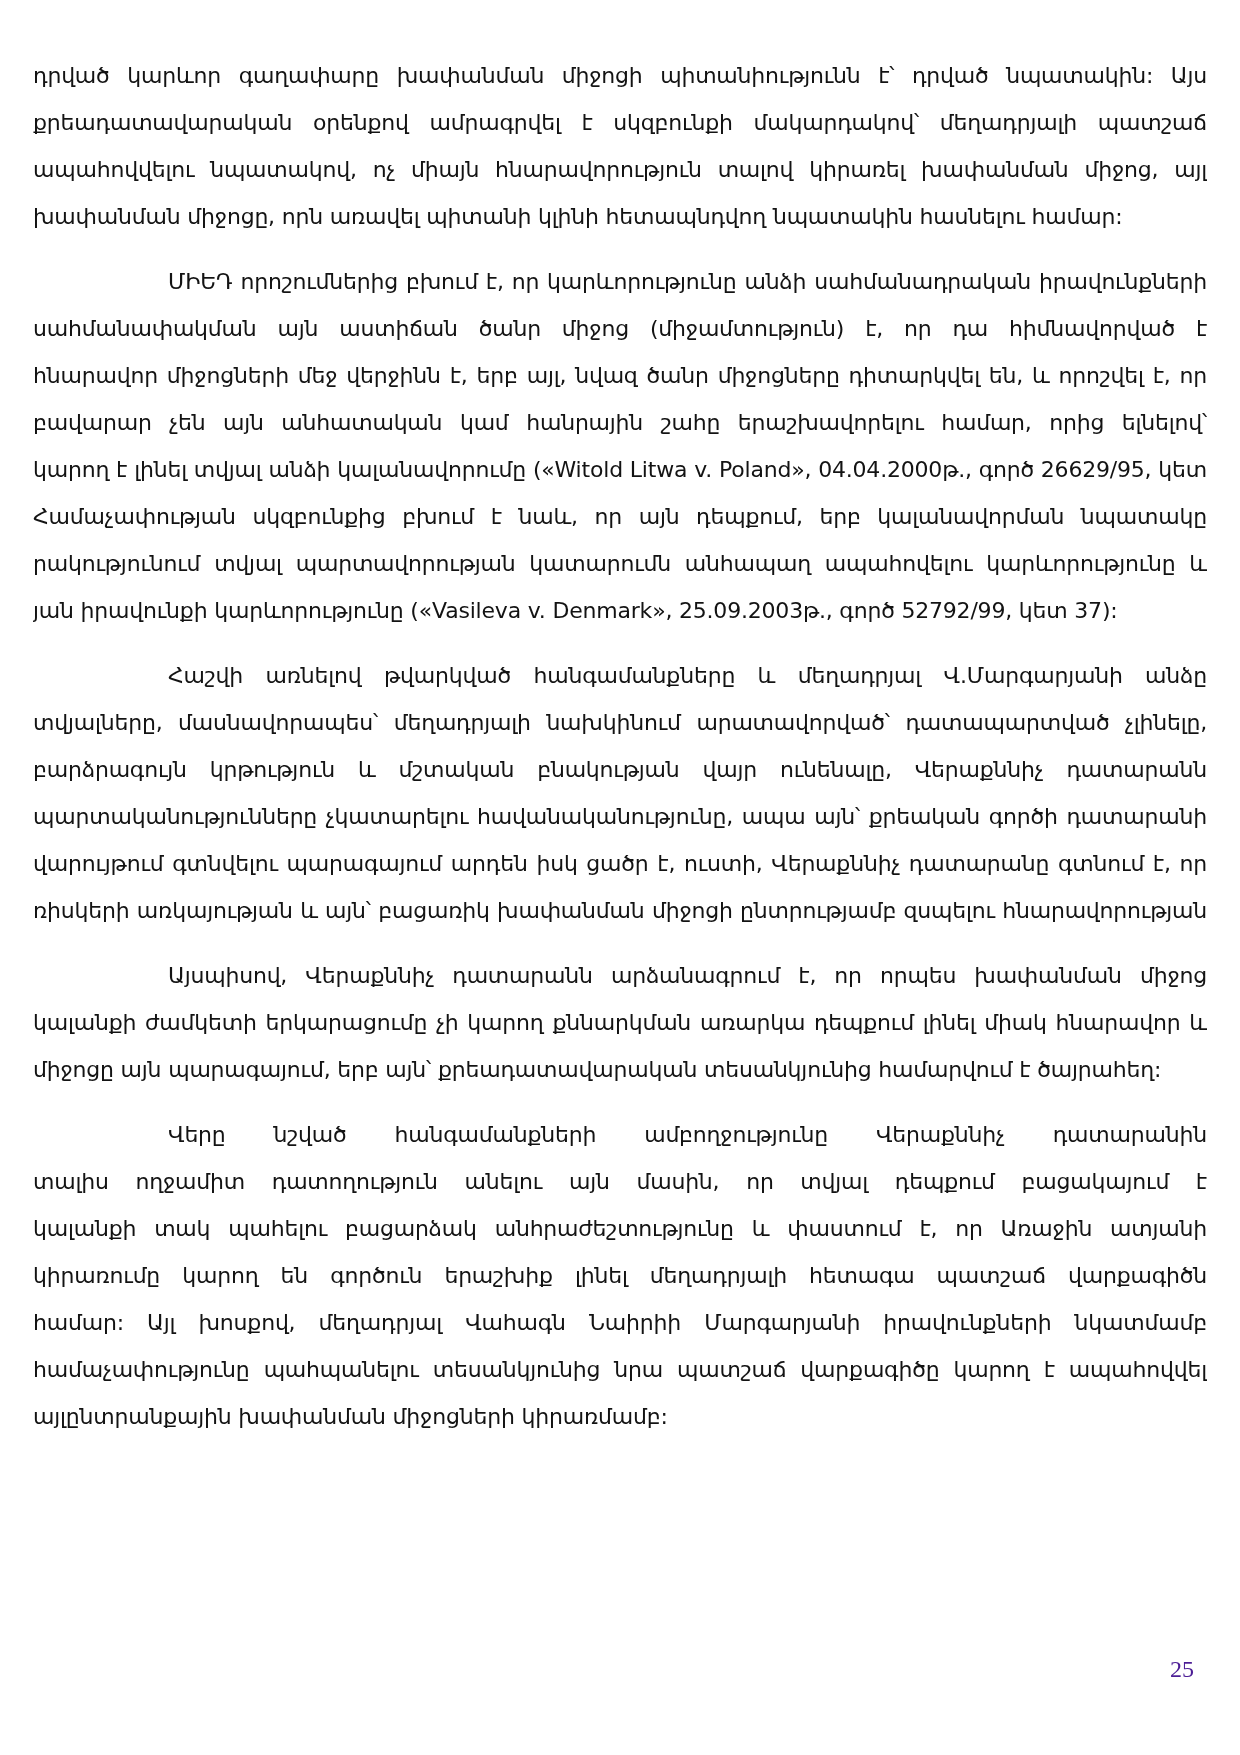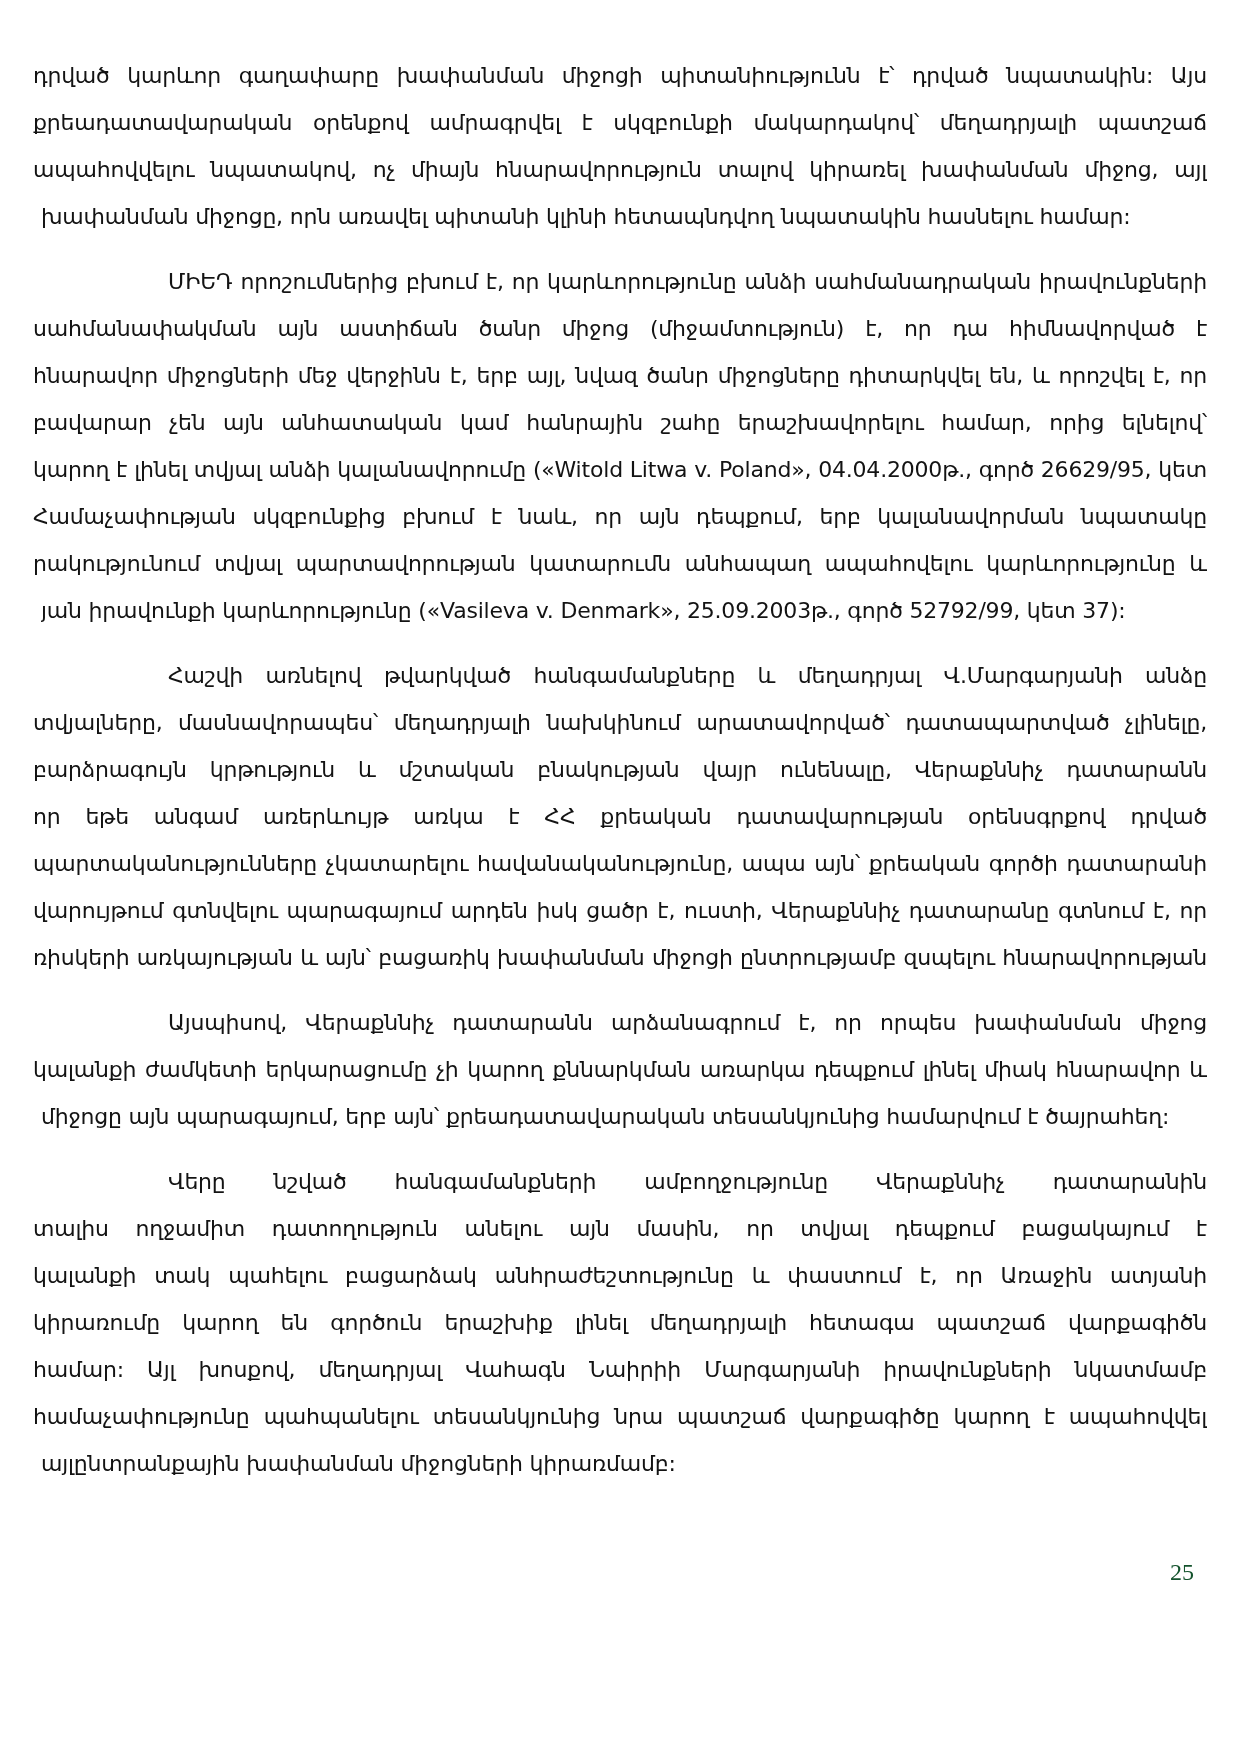--- a/index.html
+++ b/index.html
@@ -24,29 +24,29 @@
   .para { margin: 0; }
   .para + .para { margin-top: 18px; }
   .line {
     height: 47px;
     line-height: 47px;
     text-align: justify;
     text-align-last: justify;
     overflow: hidden;
     white-space: normal;
   }
-  .line.last { text-align-last: left; margin-left: 8px; }
+  .line.last { text-align-last: left; }
   .line.first-indent { text-indent: 135px; }
   .page-number {
     position: absolute;
-    top: 1559px;
+    top: 1656px;
     right: 46px;
     font-family: "Liberation Serif", "DejaVu Serif", serif;
     font-size: 24px;
-    color: #14532d;
+    color: #4c1d95;
     letter-spacing: 0;
   }
 </style>
 </head>
 <body>
 
 <div class="page">
   <main class="body-text" id="paragraphs">
       <div class="para">
         <div class="line">դրված կարևոր գաղափարը խափանման միջոցի պիտանիությունն է՝ դրված նպատակին: Այս չափանիշը</div>
@@ -61,21 +61,20 @@
         <div class="line">բավարար չեն այն անհատական կամ հանրային շահը երաշխավորելու համար, որից ելնելով՝ անհրաժեշտ</div>
         <div class="line">կարող է լինել տվյալ անձի կալանավորումը («Witold Litwa v. Poland», 04.04.2000թ., գործ 26629/95, կետ 78):</div>
         <div class="line">Համաչափության սկզբունքից բխում է նաև, որ այն դեպքում, երբ կալանավորման նպատակը օրենքով</div>
         <div class="line">րակությունում տվյալ պարտավորության կատարումն անհապաղ ապահովելու կարևորությունը և ազատութ-</div>
         <div class="line last">յան իրավունքի կարևորությունը («Vasileva v. Denmark», 25.09.2003թ., գործ 52792/99, կետ 37):</div>
       </div>
       <div class="para">
         <div class="line first-indent">Հաշվի առնելով թվարկված հանգամանքները և մեղադրյալ Վ.Մարգարյանի անձը բնութագրող</div>
         <div class="line">տվյալները, մասնավորապես՝ մեղադրյալի նախկինում արատավորված՝ դատապարտված չլինելը,</div>
         <div class="line">բարձրագույն կրթություն և մշտական բնակության վայր ունենալը, Վերաքննիչ դատարանն արձանագրում է,</div>
-        <div class="line">որ եթե անգամ առերևույթ առկա է ՀՀ քրեական դատավարության օրենսգրքով դրված</div>
         <div class="line">պարտականությունները չկատարելու հավանականությունը, ապա այն՝ քրեական գործի դատարանի</div>
         <div class="line">վարույթում գտնվելու պարագայում արդեն իսկ ցածր է, ուստի, Վերաքննիչ դատարանը գտնում է, որ այդ</div>
         <div class="line">ռիսկերի առկայության և այն՝ բացառիկ խափանման միջոցի ընտրությամբ զսպելու հնարավորության վերա-</div>
       </div>
       <div class="para">
         <div class="line first-indent">Այսպիսով, Վերաքննիչ դատարանն արձանագրում է, որ որպես խափանման միջոց ընտրված</div>
         <div class="line">կալանքի ժամկետի երկարացումը չի կարող քննարկման առարկա դեպքում լինել միակ հնարավոր և պիտանի</div>
         <div class="line last">միջոցը այն պարագայում, երբ այն՝ քրեադատավարական տեսանկյունից համարվում է ծայրահեղ:</div>
       </div>
       <div class="para">

